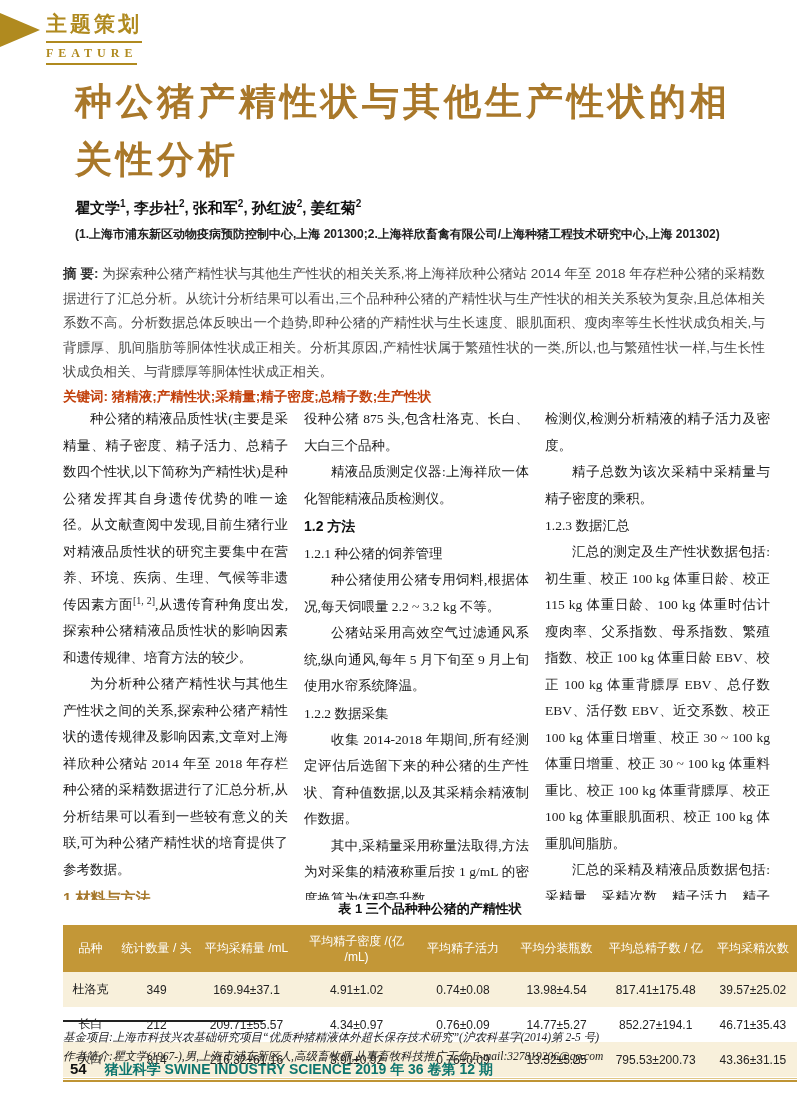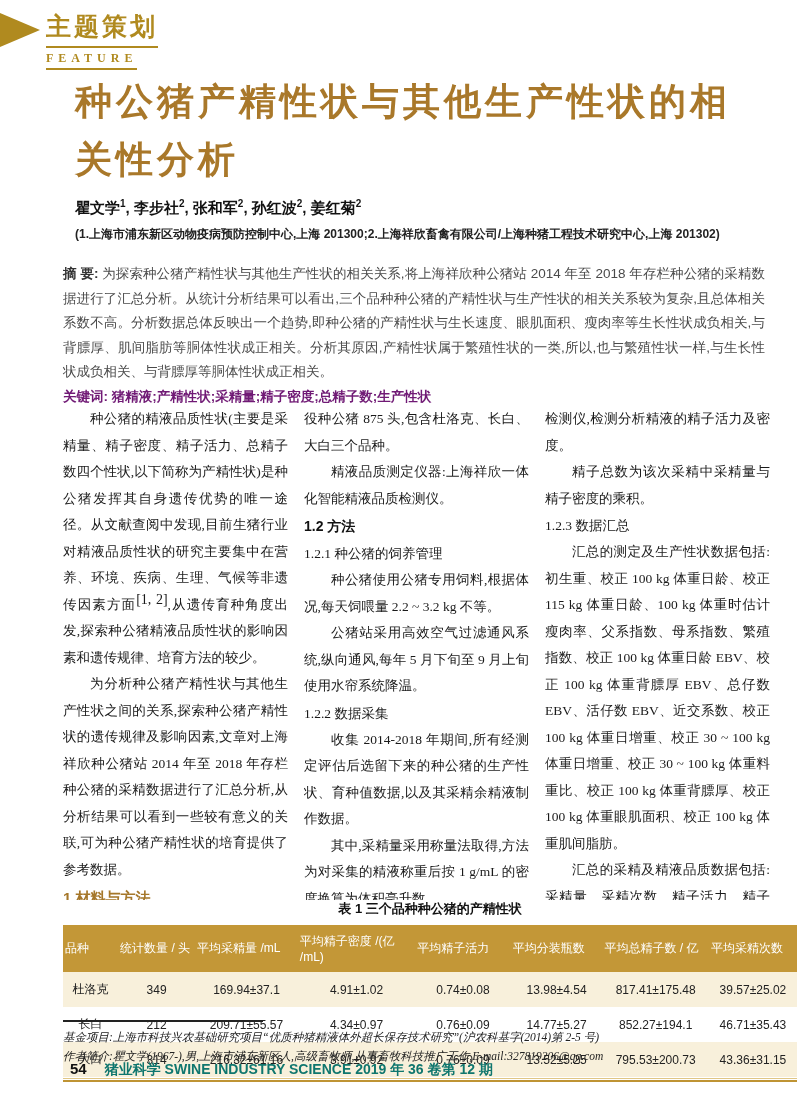--- a/index.html
+++ b/index.html
@@ -6,59 +6,59 @@
   html,body { background:#ffffff; }
   .page { position:relative; width:800px; height:1093px; margin:0 auto; background:#fff;
           font-family:"Liberation Sans", sans-serif; overflow:hidden; }
 
   
   .badge { position:absolute; top:10px; left:0; }
   .badge-tri { position:absolute; top:3px; left:0; width:0; height:0;
                border-top:17px solid transparent; border-bottom:17px solid transparent;
                border-left:40px solid #B08A1F; }
   .badge-text { position:absolute; left:46px; top:0; width:120px; }
-  .badge-title { color:#B08A1F; font-weight:bold; font-size:25px; letter-spacing:3px;
+  .badge-title { color:#B08A1F; font-weight:bold; font-size:21px; letter-spacing:3px;
                  border-bottom:2px solid #B08A1F; padding-bottom:3px; display:inline-block; }
   .badge-sub { color:#B08A1F; font-size:12px; letter-spacing:5px; font-weight:bold;
                font-family:"Liberation Serif", serif; padding:3px 0 2px 0;
                border-bottom:2px solid #B08A1F; display:inline-block; }
 
   
   .article-title { position:absolute; top:72px; left:75px; width:680px;
                    font-family:"DejaVu Serif", serif; font-weight:bold; font-size:37px;
                    line-height:58px; color:#A9782A; letter-spacing:4px; }
   .authors { position:absolute; top:198px; left:75px; font-size:15px; font-weight:bold; color:#111; }
   .authors sup { font-size:10px; }
   .affiliation { position:absolute; top:226px; left:75px; font-size:12px; font-weight:bold; color:#222; }
 
   
   .abstract-block { position:absolute; top:262px; left:63px; width:702px; }
   .abstract-text { font-size:13.5px; line-height:24.5px; text-align:justify; color:#4a4a4a; }
   .abstract-label { font-weight:bold; color:#333; }
-  .keywords { margin-top:3px; color:#701a75; font-weight:bold; font-size:13.5px; }
+  .keywords { margin-top:3px; color:#c2410c; font-weight:bold; font-size:13.5px; }
 
   
   .body-cols { position:absolute; top:406px; left:63px; width:707px; height:494px;
                display:flex; gap:16px; }
   .col { width:225px; height:100%; overflow:hidden; font-family:"Liberation Serif", serif;
          font-size:13.5px; line-height:26.5px; text-align:justify; color:#1a1a1a; }
   .col p { text-indent:2em; }
   .col p.noindent { text-indent:0; }
   .h1 { font-family:"Liberation Sans", sans-serif; font-weight:bold; color:#A5772A;
         font-size:15px; line-height:30px; }
   .h2 { font-family:"Liberation Sans", sans-serif; font-weight:bold; color:#111;
         font-size:14px; line-height:28px; }
   .h3 { font-size:13.5px; line-height:27px; font-weight:normal; }
-  .refsup { font-size:14px; vertical-align:super; line-height:0; }
+  .refsup { font-size:10px; vertical-align:super; line-height:0; }
 
   
   .table-block { position:absolute; top:900px; left:63px; width:734px; }
   .tbl-title { text-align:center; font-weight:bold; font-size:13px; color:#111; margin-bottom:7px; }
   table.data { width:100%; border-collapse:collapse; font-size:12px; }
-  table.data th { background:#C39737; color:#ffffff; font-weight:normal; padding:8px 2px; text-align:left; }
+  table.data th { background:#C39737; color:#ffffff; font-weight:normal; padding:8px 2px; text-align:center; }
   table.data td { text-align:center; padding:9px 2px; color:#222; }
   tr.alt { background:#F8F0DB; }
   .tbl-underline { height:4px; border-top:1.5px solid #E0C685; border-bottom:2.5px solid #BF9434; margin-top:1px; }
 
   
   .footnotes { position:absolute; top:1020px; left:63px; width:700px; }
   .fn-sep { width:200px; border-top:2px solid #222; margin-bottom:6px; }
   .fn-line { font-family:Liberation Serif, serif; font-style:italic; font-size:11.5px;
              line-height:19px; color:#222; }
   .footer { position:absolute; top:1060px; left:70px; display:flex; align-items:baseline; gap:18px; }

